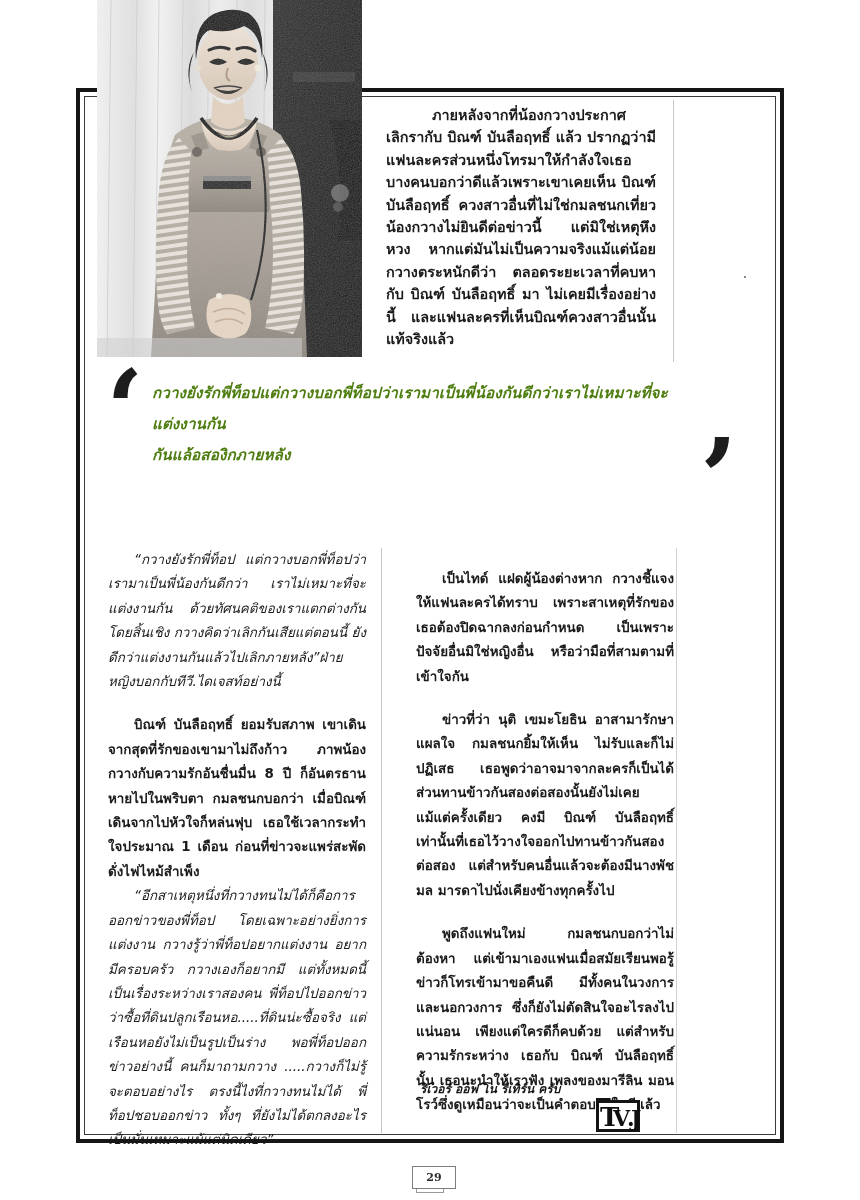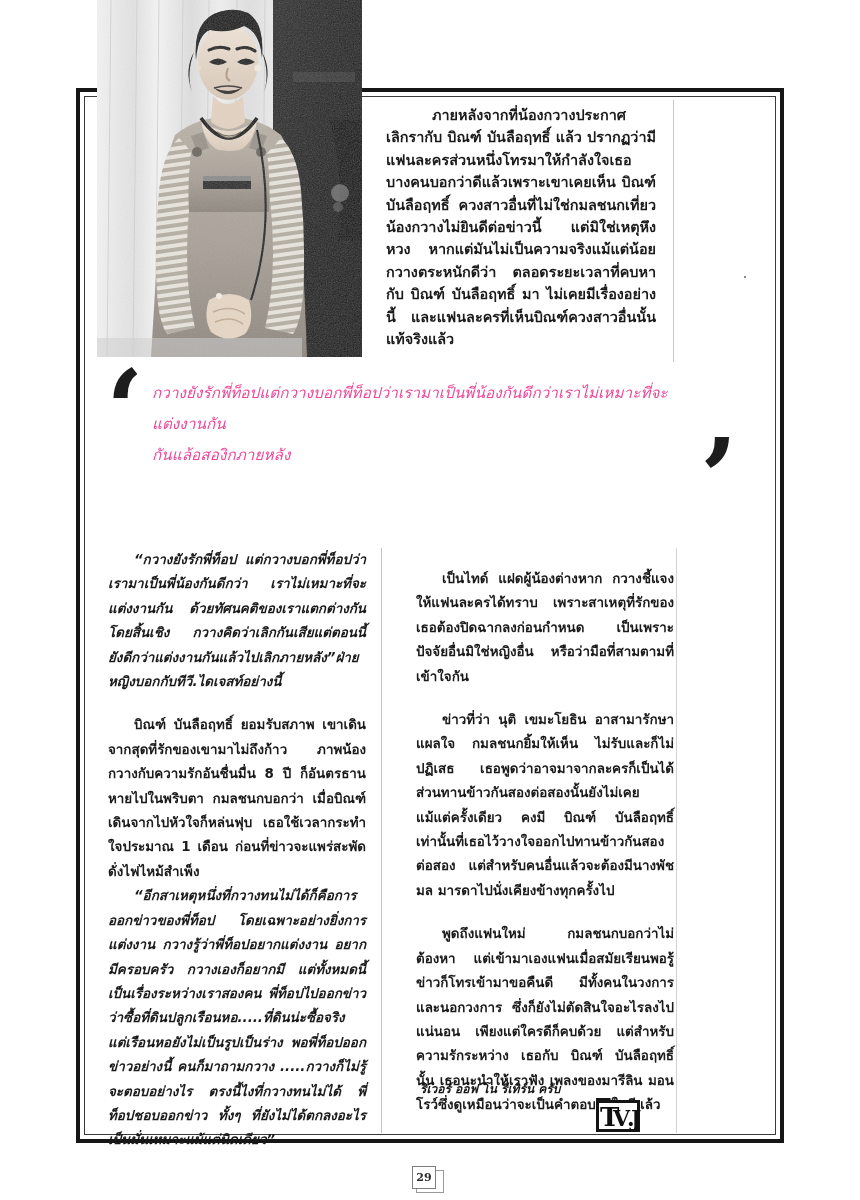--- a/index.html
+++ b/index.html
@@ -92,22 +92,22 @@
     position: absolute;
     left: 152px;
     top: 378px;
     width: 525px;
   }
   #pullquote p {
     margin: 0;
     font-size: 15.2px;
     line-height: 31px;
     font-style: italic;
-    font-weight: 400;
-    color: #ec4899;
+    font-weight: 700;
+    color: #4d7c0f;
     letter-spacing: 0.1px;
   }
   .qmark {
     position: absolute;
     font-family: "DejaVu Serif", "Liberation Serif", serif;
     font-weight: 700;
     color: #1d1d1d;
     line-height: 1;
     user-select: none;
   }
@@ -141,21 +141,21 @@
   }
   #col-left  { left: 0px; }
   #col-right { left: 308px; }
 
   .col p {
     margin: 0;
     text-indent: 26px;
   }
   .col p.ital {
     font-style: italic;
-    font-weight: 700;
+    font-weight: 400;
   }
   .col p.reg {
     font-weight: 600;
     margin-top: 19px;
   }
   .col b { font-weight: 700; font-style: normal; }
 
   
   #col-rule {
     position: absolute;
@@ -208,21 +208,21 @@
     position: absolute;
     left: 4px; top: 4px;
     width: 28px; height: 23px;
     border: 1px solid #9a9a9a;
     box-sizing: border-box;
     background: #ffffff;
   }
   #pagenum-box {
     position: absolute;
     left: 0; top: 0;
-    width: 24px; height: 23px;
+    width: 44px; height: 23px;
     border: 1px solid #7d7d7d;
     box-sizing: border-box;
     background: #ffffff;
     display: flex;
     align-items: center;
     justify-content: center;
     font-size: 11px;
     font-weight: 600;
     color: #2b2b2b;
     font-family: "DejaVu Serif", "Liberation Serif", serif;

